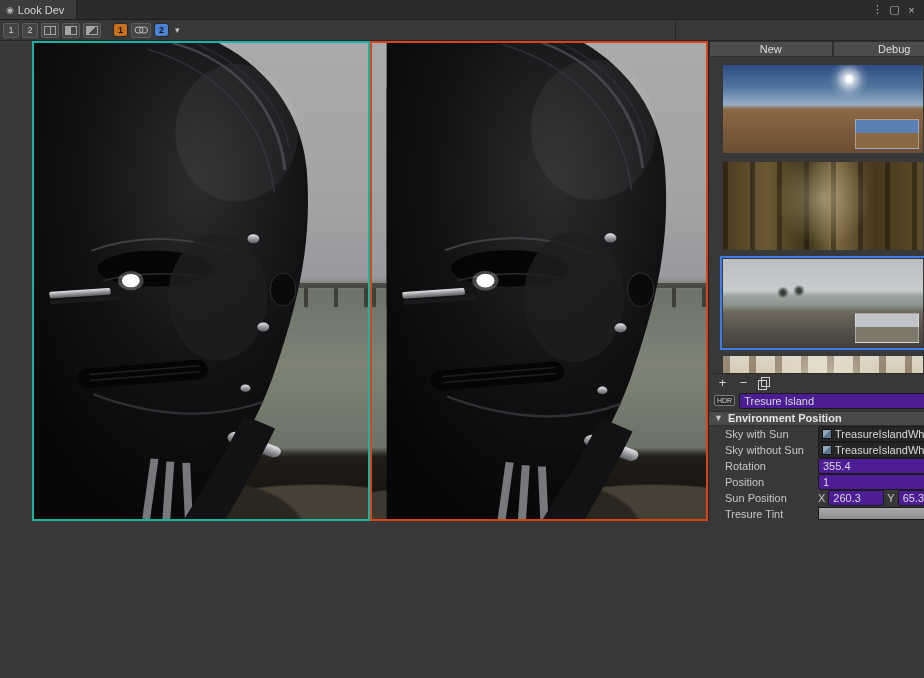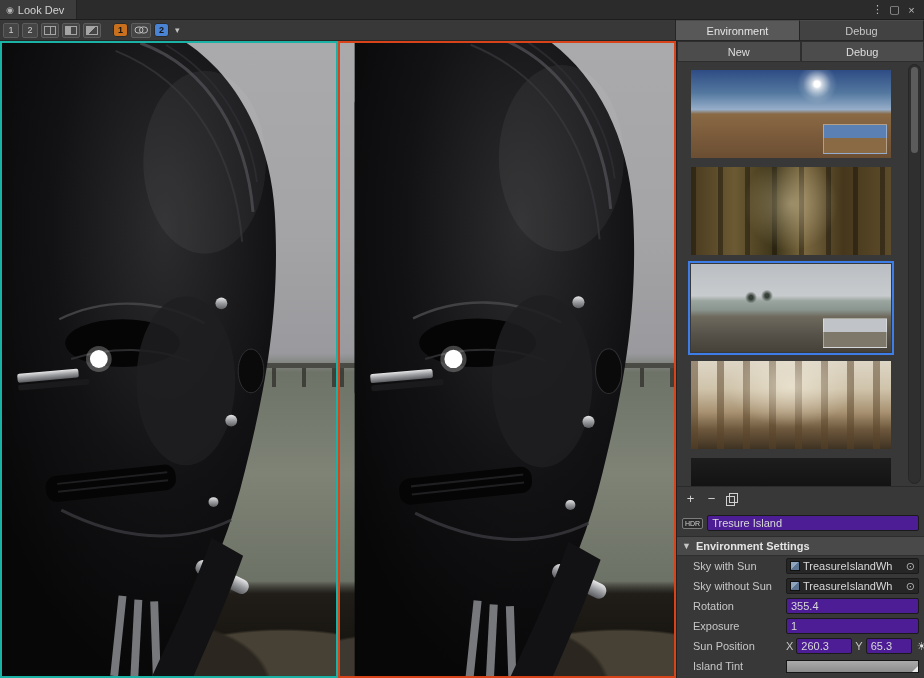--- a/index.html
+++ b/index.html
@@ -28,21 +28,21 @@
   .badge { width:15px; height:14px; border-radius:3px; display:flex; align-items:center; justify-content:center;
     font-size:9px; font-weight:bold; color:#141414; border:1px solid #2a2a2a; }
   .badge.orange { background:#c8701e; }
   .badge.blue { background:#4a83d4; }
   .caret { color:#c2c2c2; font-size:9px; padding:0 3px; }
   .panel-tabs { flex:1; display:flex; background:#2b2b2b; }
   .ptab { flex:1; display:flex; align-items:center; justify-content:center; color:#c6c6c6;
     background:#424242; border-right:1px solid #242424; border-top:1px solid #4a4a4a; cursor:default; }
   .ptab.active { background:#585858; color:#e4e4e4; }
   
-  .main { display:flex; height:637px; }
+  .main { display:flex; height:480px;margin-left:32px; }
   .viewport { width:676px; display:flex; background:#2a2a2a; }
   .pane { width:338px; position:relative; overflow:hidden; }
   .pane .bg { position:absolute; inset:0;
     background:linear-gradient(#aaaaac 0%, #a4a4a6 30%, #9a9a9e 49%, #6e7368 52%, #7e8376 68%, #6d7266 85%, #23201b 87%, #161310 100%); }
   .pane-left { border:2px solid #19b2a5; }
   .pane-right { border:2px solid #d8431a; }
   .pier { position:absolute; left:0; right:0; top:50.5%; height:5px; background:#45453f; opacity:.9; }
   .pier::after { content:""; position:absolute; top:5px; left:0; right:0; height:19px;
     background:repeating-linear-gradient(90deg, rgba(48,48,42,.85) 0 4px, transparent 4px 30px); }
   .rocks { position:absolute; left:0; right:0; bottom:0; height:15%;
@@ -162,24 +162,20 @@
       <div class="badge orange">1</div>
       <div class="tb-btn">
         <svg width="14" height="10">
           <rect x="1" y="2" width="8" height="6" rx="3" fill="none" stroke="#bdbdbd"></rect>
           <rect x="5.5" y="2" width="8" height="6" rx="3" fill="none" stroke="#bdbdbd"></rect>
         </svg>
       </div>
       <div class="badge blue">2</div>
       <div class="caret">▾</div>
     </div>
-    <div class="panel-tabs">
-      <div class="ptab active">Environment</div>
-      <div class="ptab">Debug</div>
-    </div>
   </div>
 
   <div class="main">
 
     <div class="viewport">
 
       <div class="pane pane-left">
         <div class="bg"></div>
         <div class="pier"></div>
         <div class="rocks"></div>
@@ -291,21 +287,21 @@
         <span class="copy-icon"></span>
       </div>
 
       <div class="hdr-row">
         <span class="hdr-badge">HDR</span>
         <input class="field-input" value="Tresure Island" style="">
       </div>
 
       <div class="settings-header">
         <span class="foldout">▼</span>
-        <span>Environment Settings</span>
+        <span>Environment Position</span>
       </div>
 
       <div class="srow">
         <span class="lbl">Sky with Sun</span>
         <div class="objfield">
           <span class="obj-ico"></span>
           <span class="obj-val">TreasureIslandWh</span>
           <span class="picker">⊙</span>
         </div>
       </div>
@@ -318,33 +314,33 @@
           <span class="picker">⊙</span>
         </div>
       </div>
 
       <div class="srow">
         <span class="lbl">Rotation</span>
         <span class="numwrap"><input class="field-input" value="355.4" style=""></span>
       </div>
 
       <div class="srow">
-        <span class="lbl">Exposure</span>
+        <span class="lbl">Position</span>
         <span class="numwrap"><input class="field-input" value="1" style=""></span>
       </div>
 
       <div class="srow">
         <span class="lbl">Sun Position</span>
         <span class="axis">X</span>
         <span class="xw"><input class="field-input" value="260.3" style=""></span>
         <span class="axis">Y</span>
         <span class="yw"><input class="field-input" value="65.3" style=""></span>
         <span class="sun-btn">☀</span>
       </div>
 
       <div class="srow">
-        <span class="lbl">Island Tint</span>
+        <span class="lbl">Tresure Tint</span>
         <div class="swatch"></div>
       </div>
 
     </div>
   </div>
 </div>
 
 </body></html>

